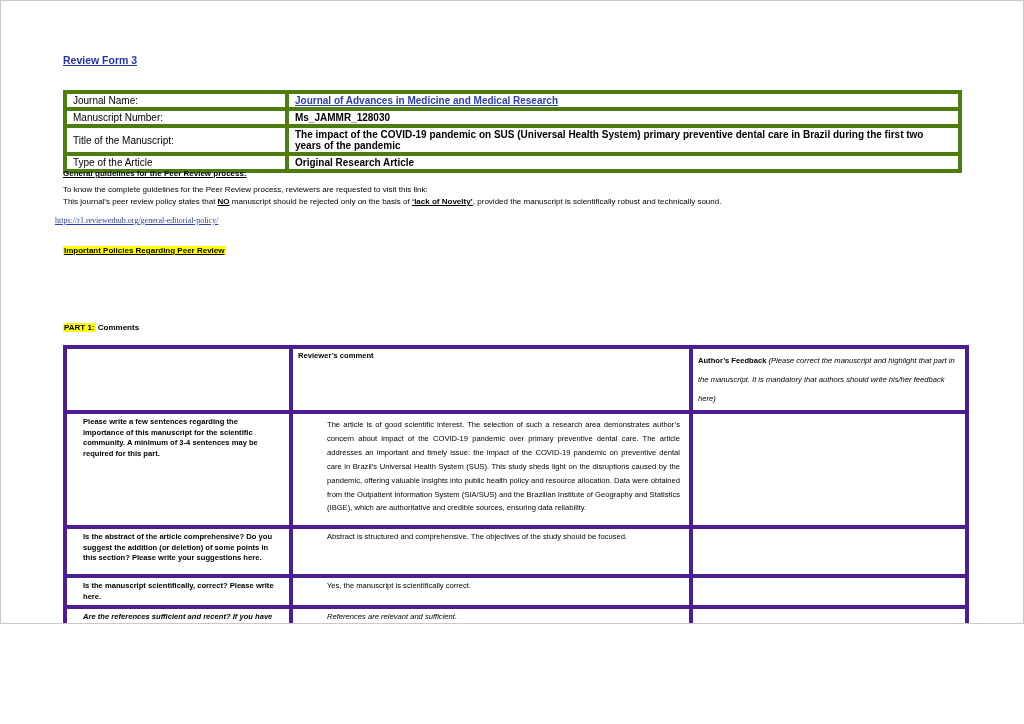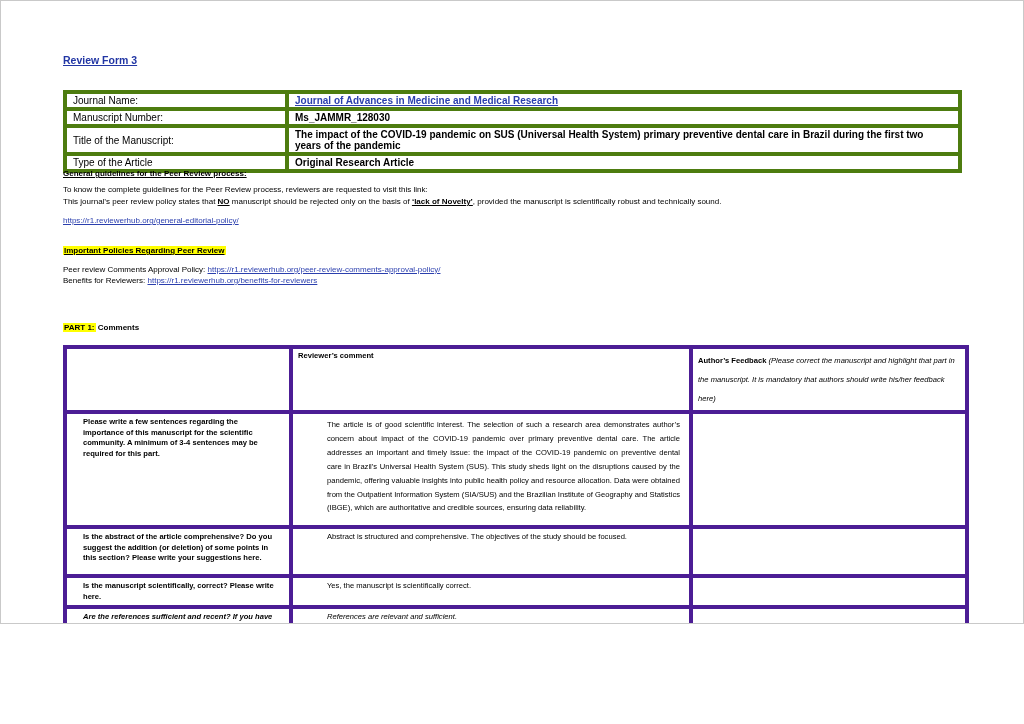--- a/index.html
+++ b/index.html
@@ -18,21 +18,21 @@
   .info-table td { border:4px solid #4d7c0f; font-size:10px; padding:1px 6px; height:11px; vertical-align:middle; }
   .info-table td.lbl { width:222px; font-weight:normal; }
   .info-table td.val { font-weight:bold; }
   .link { color:#2b3fae; text-decoration:underline; cursor:pointer; }
   .info-table .link { font-weight:bold; }
   
   .section-heading { position:absolute; left:62px; font-size:8px; font-weight:bold; text-decoration:underline; white-space:nowrap; }
   #guidelines-heading { top:168px; }
   .para { position:absolute; left:62px; top:183px; width:890px; font-size:8px; line-height:12px; }
   .ubold { font-weight:bold; text-decoration:underline; }
-  #guidelines-link { position:absolute; left:62px; top:215px; font-size:8px; }
+  #guidelines-link { position:absolute; left:54px; top:215px; font-size:8px;font-family:Liberation Serif, serif; }
   #policies-heading { top:245px; background:#ffff00; padding:0 1px; }
   #policy-lines { position:absolute; left:62px; top:263px; font-size:8px; line-height:11px; }
   #part1 { position:absolute; left:62px; top:322px; font-size:8px; font-weight:bold; }
   .hl { background:#ffff00; padding:0 1px; }
   
   .review-table { position:absolute; left:62px; top:344px; width:902px; border-collapse:collapse; table-layout:fixed; }
   .review-table td { border:4px solid #4c1d95; vertical-align:top; font-size:7.6px; }
   .review-table tr.hdr { height:29px; }
   .review-table tr.r1 { height:115px; }
   .review-table tr.r2 { height:31px; }
@@ -86,24 +86,20 @@
 
   <div class="para">
     <div>To know the complete guidelines for the Peer Review process, reviewers are requested to visit this link:</div>
     <div><span>This journal’s peer review policy states that </span><span class="ubold">NO</span><span> manuscript should be rejected only on the basis of </span><span class="ubold">‘lack of Novelty’</span><span>, provided the manuscript is scientifically robust and technically sound.</span></div>
   </div>
 
   <a class="link" id="guidelines-link">https://r1.reviewerhub.org/general-editorial-policy/</a>
 
   <div class="section-heading" id="policies-heading">Important Policies Regarding Peer Review</div>
 
-  <div id="policy-lines">
-    <div><span>Peer review Comments Approval Policy: </span><a class="link">https://r1.reviewerhub.org/peer-review-comments-approval-policy/</a></div>
-    <div><span>Benefits for Reviewers: </span><a class="link">https://r1.reviewerhub.org/benefits-for-reviewers</a></div>
-  </div>
 
   <div id="part1"><span class="hl">PART 1:</span><span> Comments</span></div>
 
   <table class="review-table">
     <colgroup>
         <col style="width:226px">
         <col style="width:400px">
         <col style="width:276px">
       </colgroup>
     <tbody>

